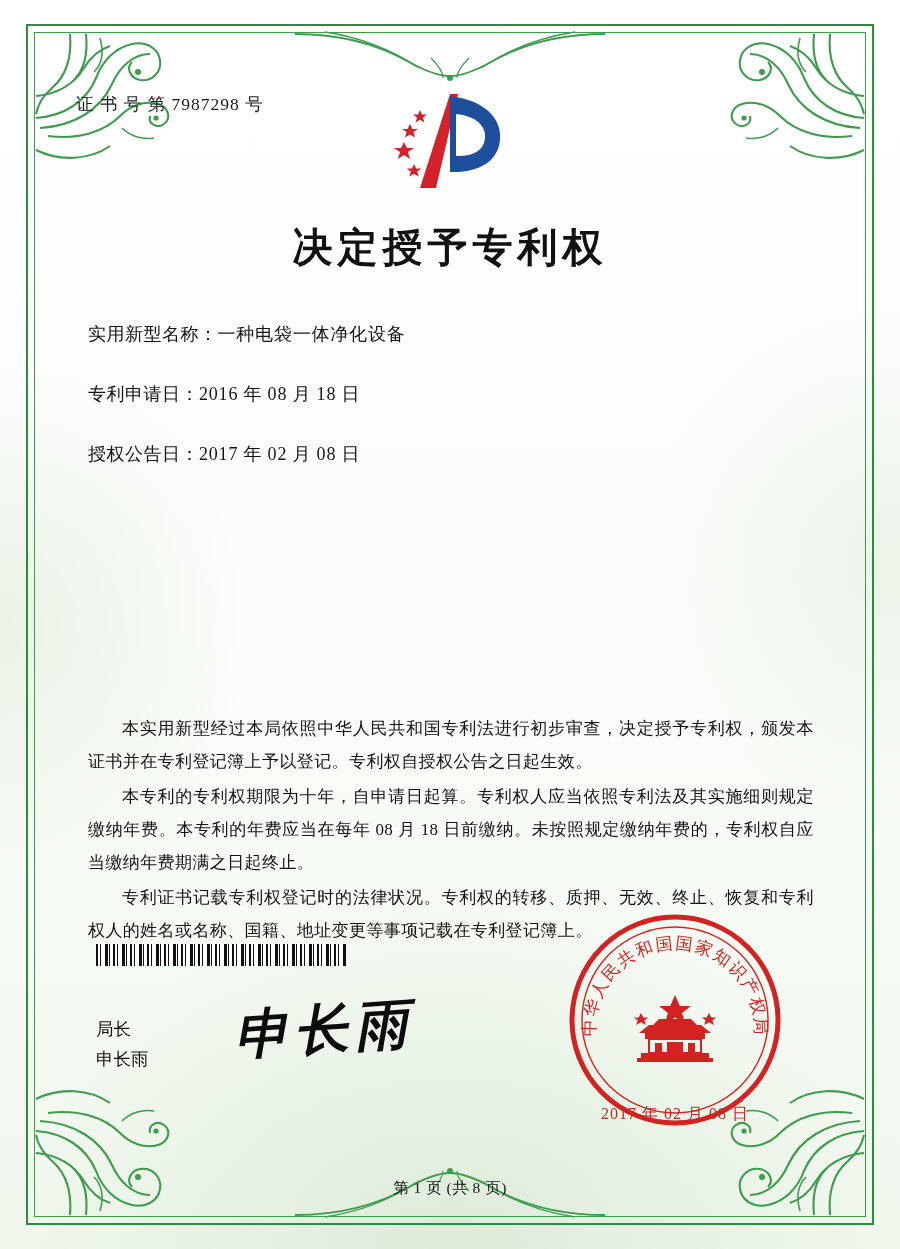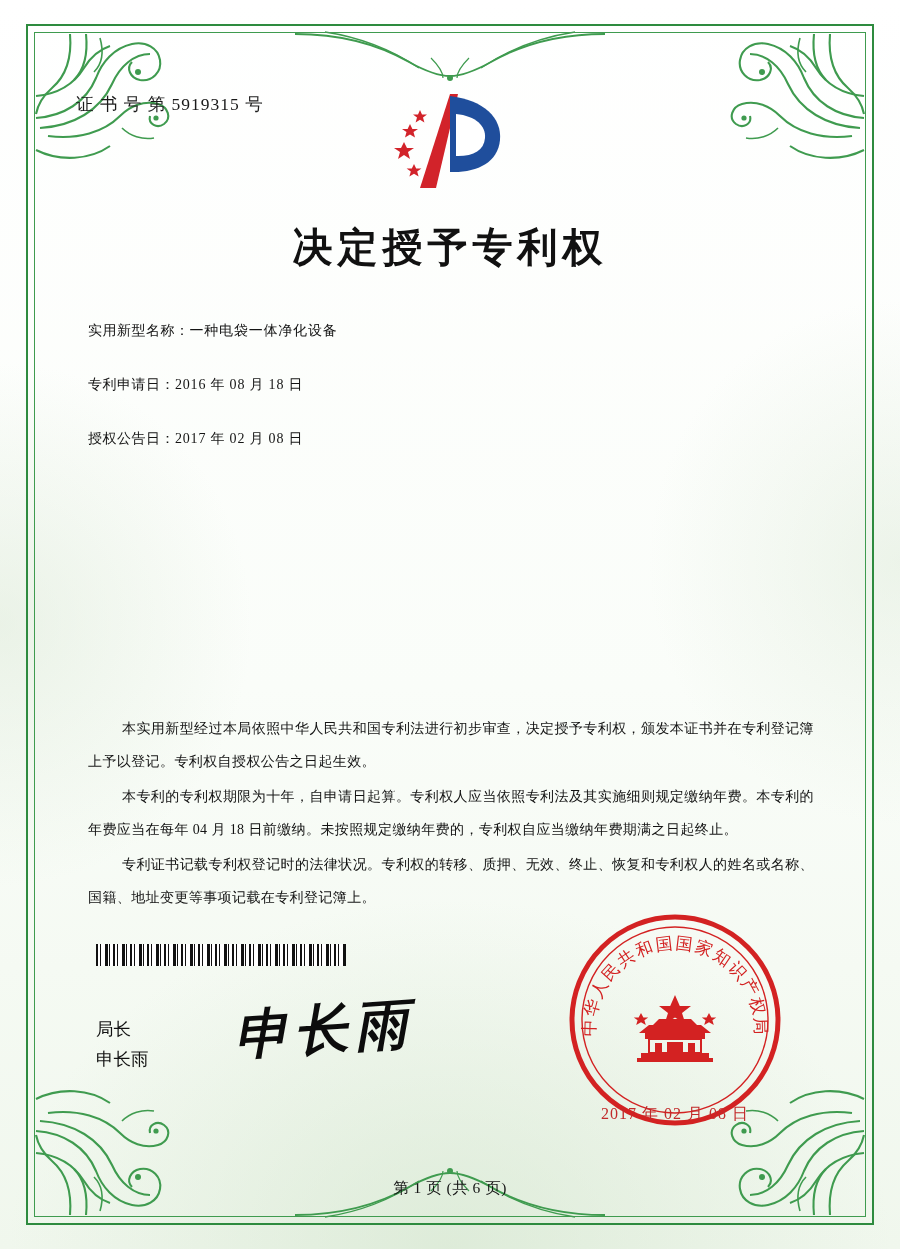--- a/index.html
+++ b/index.html
@@ -135,38 +135,38 @@
   .fields {
     position: absolute;
     left: 54px;
     right: 54px;
     top: 290px;
   }
   .field {
     display: flex;
     align-items: flex-end;
     margin-bottom: 36px;
-    font-size: 14px;
+    font-size: 18px;
     color: #141414;
   }
   .field .label {
     white-space: pre;
     letter-spacing: 0.5px;
   }
   .field .value {
     letter-spacing: 0.8px;
   }
 
   
   .paras {
     position: absolute;
     left: 54px;
     right: 52px;
     top: 680px;
-    font-size: 14px;
+    font-size: 17px;
     line-height: 33px;
     color: #131313;
     text-align: justify;
   }
   .paras p {
     margin: 0 0 2px 0;
     text-indent: 34px;
     letter-spacing: 0.4px;
   }
 
@@ -328,21 +328,21 @@
       <svg viewBox="0 0 330 56" fill="none" stroke="currentColor" stroke-width="1.8">
         <path d="M10 6 C60 6 96 18 124 34 C142 44 156 48 165 48 C174 48 188 44 206 34 C234 18 270 6 320 6"></path>
         <path d="M40 4 C80 10 110 24 134 40" stroke-width="1.4"></path>
         <path d="M290 4 C250 10 220 24 196 40" stroke-width="1.4"></path>
         <circle cx="165" cy="50" r="3" fill="currentColor" stroke="none"></circle>
         <path d="M146 30 C154 38 158 44 158 50" stroke-width="1.2"></path>
         <path d="M184 30 C176 38 172 44 172 50" stroke-width="1.2"></path>
       </svg>
     </div>
 
-    <div class="cert-no">证 书 号 第 5919315 号</div>
+    <div class="cert-no">证 书 号 第 7987298 号</div>
 
     <div class="logo">
       <svg viewBox="0 0 140 110">
 
         <path d="M70 6 L78 6 L56 100 L40 100 Z" fill="#d2232a"></path>
         <path d="M70 6 L78 6 L74 62 L62 62 Z" fill="#1f4e9c" opacity="0"></path>
 
         <path d="M70 8 C104 12 122 30 120 52 C118 74 98 84 74 84 L70 84 Z" fill="#1f4e9c"></path>
         <path d="M76 26 C96 28 106 38 105 50 C104 62 94 68 78 68 L76 68 Z" fill="#ffffff"></path>
 
@@ -368,21 +368,21 @@
         <span class="value">2016 年 08 月 18 日</span>
       </div>
       <div class="field">
         <span class="label">授权公告日：</span>
         <span class="value">2017 年 02 月 08 日</span>
       </div>
     </div>
 
     <div class="paras">
       <p>本实用新型经过本局依照中华人民共和国专利法进行初步审查，决定授予专利权，颁发本证书并在专利登记簿上予以登记。专利权自授权公告之日起生效。</p>
-      <p>本专利的专利权期限为十年，自申请日起算。专利权人应当依照专利法及其实施细则规定缴纳年费。本专利的年费应当在每年 04 月 18 日前缴纳。未按照规定缴纳年费的，专利权自应当缴纳年费期满之日起终止。</p>
+      <p>本专利的专利权期限为十年，自申请日起算。专利权人应当依照专利法及其实施细则规定缴纳年费。本专利的年费应当在每年 08 月 18 日前缴纳。未按照规定缴纳年费的，专利权自应当缴纳年费期满之日起终止。</p>
       <p>专利证书记载专利权登记时的法律状况。专利权的转移、质押、无效、终止、恢复和专利权人的姓名或名称、国籍、地址变更等事项记载在专利登记簿上。</p>
     </div>
 
     <div class="barcode"></div>
 
     <div class="sig-block">
       <div>局长</div>
       <div>申长雨</div>
     </div>
     <div class="sig-hand">申长雨</div>
@@ -415,16 +415,16 @@
             <rect x="-34" y="16" width="68" height="5" stroke="none"></rect>
             <rect x="-38" y="21" width="76" height="4" stroke="none"></rect>
             <path d="M-36 -4 L36 -4 L26 -12 L-26 -12 Z" stroke="none"></path>
             <path d="M-22 -12 L22 -12 L16 -18 L-16 -18 Z" stroke="none"></path>
           </g>
         </g>
       </svg>
     </div>
     <div class="seal-date">2017 年 02 月 08 日</div>
 
-    <div class="footer">第 1 页 (共 6 页)</div>
+    <div class="footer">第 1 页 (共 8 页)</div>
 
   </div>
 </div>
 
 </body></html>

